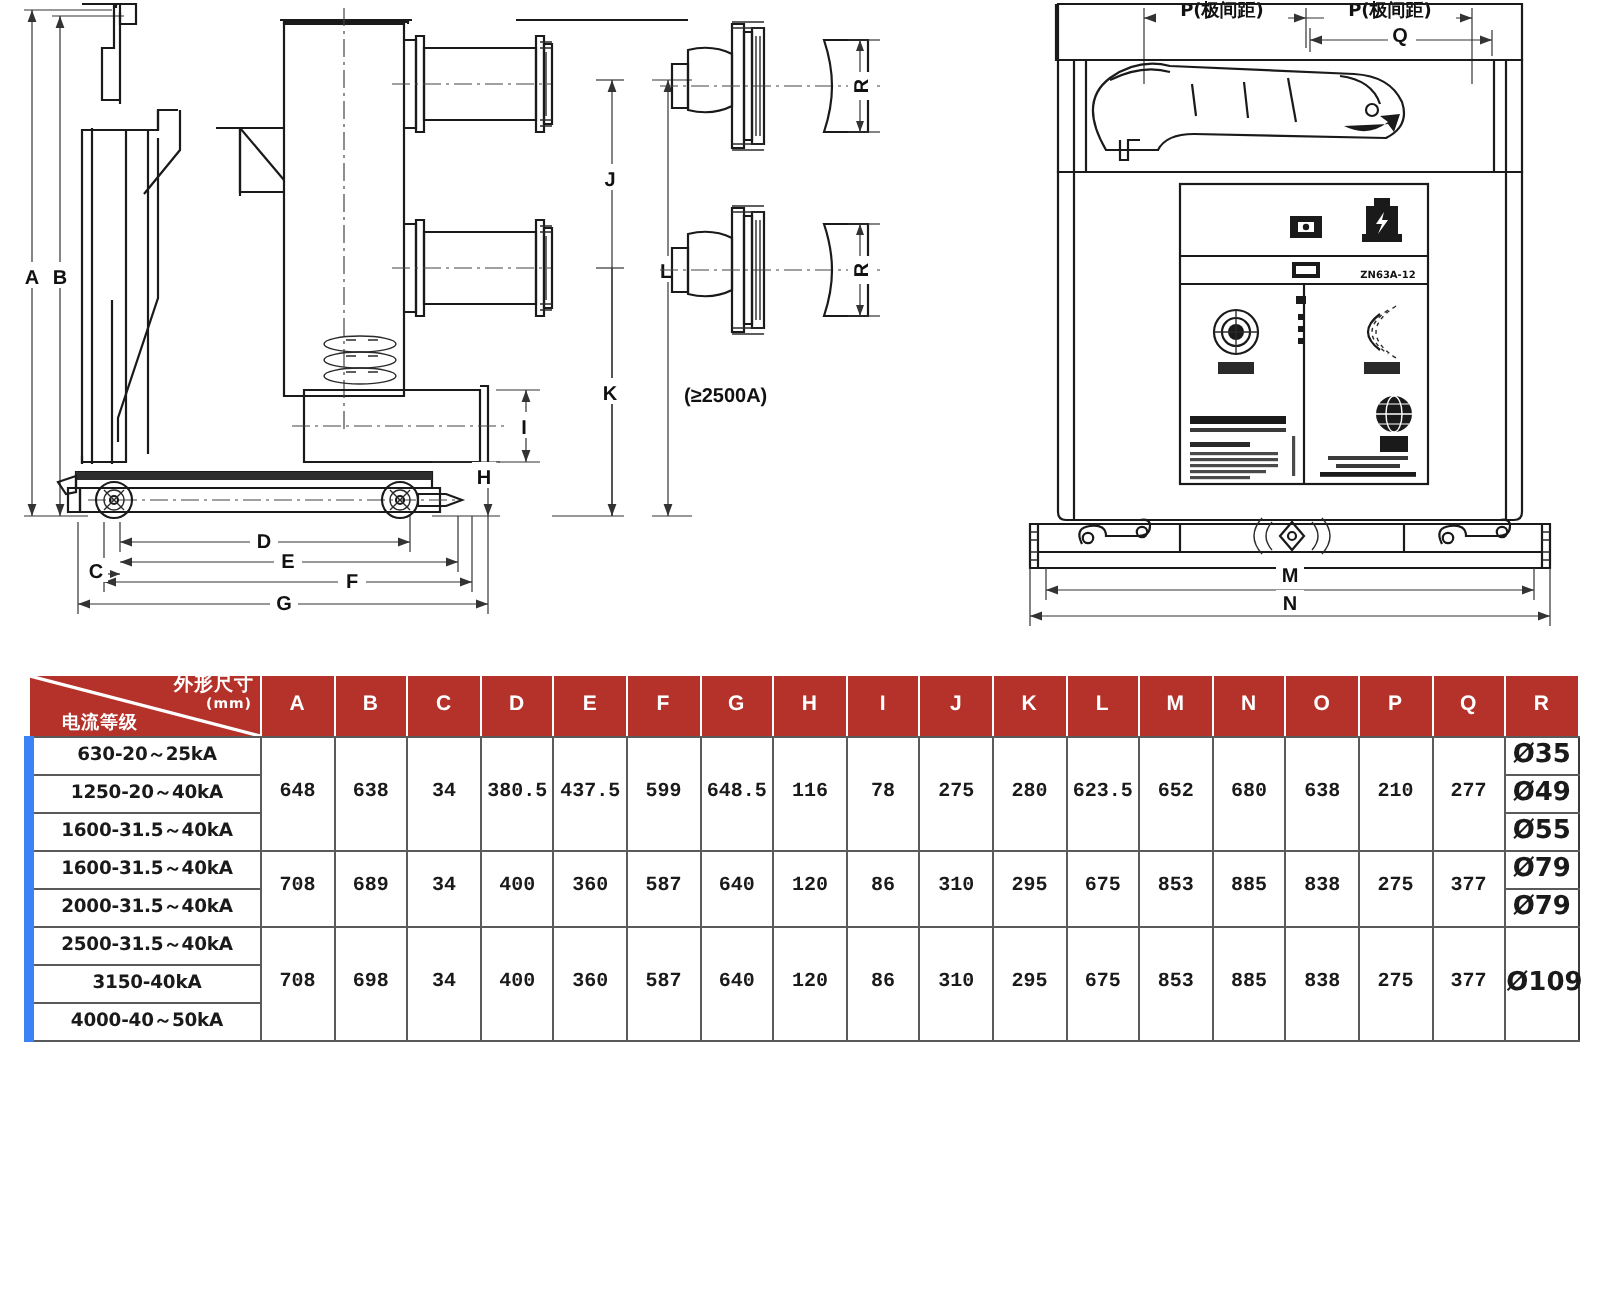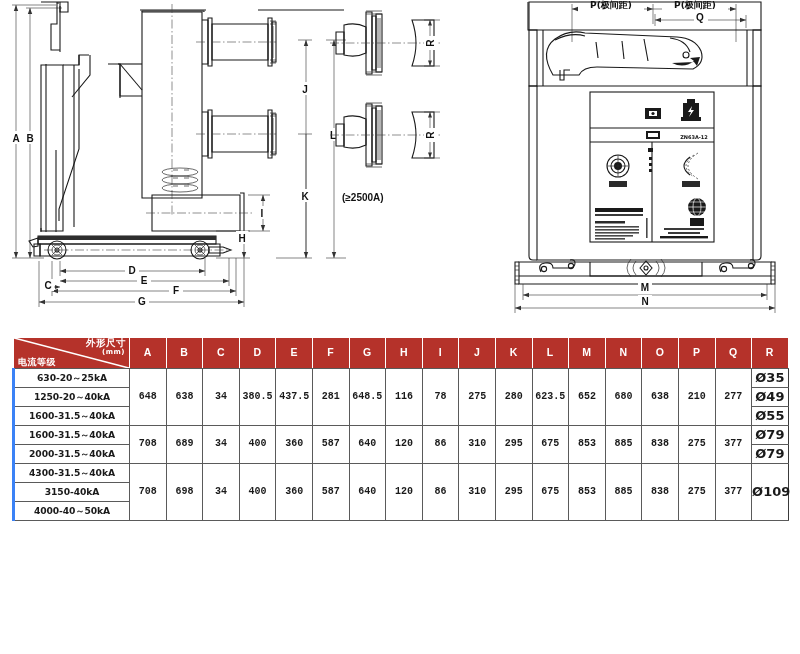--- a/index.html
+++ b/index.html
@@ -59,37 +59,37 @@
     position:absolute;right:3px;top:0px;
     color:#fff;font-size:9.5px;font-weight:bold;white-space:nowrap;
     font-family:Liberation Sans, sans-serif;
   }
   th.corner .t-unit{
     position:absolute;right:4px;top:11px;
     color:#fff;font-size:7px;font-weight:bold;white-space:nowrap;
     font-family:"DejaVu Sans",sans-serif;
   }
   th.corner .t-cur{
-    position:absolute;left:4px;bottom:1px;
+    position:absolute;left:16px;bottom:1px;
     color:#fff;font-size:9px;font-weight:bold;white-space:nowrap;
     font-family:"DejaVu Sans",sans-serif;
     text-align:center;
   }
   td.rowlabel{
     text-align:center;
     font-size:9.2px;
     height:18px;
     white-space:nowrap;
     font-family:"DejaVu Sans",sans-serif;
     letter-spacing:-0.1px;
   }
   td.val{font-size:10px;font-family:Liberation Mono, monospace;}
   td.rval{font-size:13px;height:18px;font-family:"DejaVu Sans",sans-serif;}
   .thick-sep td{border-top:2px solid #3a3a3a;}
-  table.spec tbody tr td:first-child{border-left:3px solid #3b82f6;}
+  table.spec tbody tr td:first-child{border-left:5px solid #3b82f6;}
   table.spec tbody tr td:last-child{border-right:1px solid #3a3a3a;}
 
   
   .dimtxt{font-family:"Liberation Sans",sans-serif;font-size:10px;font-weight:bold;fill:#111;}
   .dimtxt-s{font-family:"DejaVu Sans",sans-serif;font-size:9px;font-weight:bold;fill:#111;}
   .thin{stroke:#2b2b2b;stroke-width:.7;fill:none;}
   .med{stroke:#1a1a1a;stroke-width:1.1;fill:none;}
   .dim{stroke:#333;stroke-width:.6;fill:none;}
   .cl{stroke:#444;stroke-width:.6;fill:none;stroke-dasharray:9 2.5 1.5 2.5;}
   .wht{fill:#ffffff;}
@@ -556,21 +556,21 @@
       </tr>
     </thead>
     <tbody id="spec-body">
         <tr>
           <td class="rowlabel">630-20～25kA</td>
           <td class="val" rowspan="3">648</td>
           <td class="val" rowspan="3">638</td>
           <td class="val" rowspan="3">34</td>
           <td class="val" rowspan="3">380.5</td>
           <td class="val" rowspan="3">437.5</td>
-          <td class="val" rowspan="3">281</td>
+          <td class="val" rowspan="3">599</td>
           <td class="val" rowspan="3">648.5</td>
           <td class="val" rowspan="3">116</td>
           <td class="val" rowspan="3">78</td>
           <td class="val" rowspan="3">275</td>
           <td class="val" rowspan="3">280</td>
           <td class="val" rowspan="3">623.5</td>
           <td class="val" rowspan="3">652</td>
           <td class="val" rowspan="3">680</td>
           <td class="val" rowspan="3">638</td>
           <td class="val" rowspan="3">210</td>
@@ -604,21 +604,21 @@
           <td class="val" rowspan="2">838</td>
           <td class="val" rowspan="2">275</td>
           <td class="val" rowspan="2">377</td>
           <td class="rval">Ø79</td>
         </tr>
         <tr>
           <td class="rowlabel">2000-31.5～40kA</td>
           <td class="rval">Ø79</td>
         </tr>
         <tr class="thick-sep">
-          <td class="rowlabel">4300-31.5～40kA</td>
+          <td class="rowlabel">2500-31.5～40kA</td>
           <td class="val" rowspan="3">708</td>
           <td class="val" rowspan="3">698</td>
           <td class="val" rowspan="3">34</td>
           <td class="val" rowspan="3">400</td>
           <td class="val" rowspan="3">360</td>
           <td class="val" rowspan="3">587</td>
           <td class="val" rowspan="3">640</td>
           <td class="val" rowspan="3">120</td>
           <td class="val" rowspan="3">86</td>
           <td class="val" rowspan="3">310</td>

